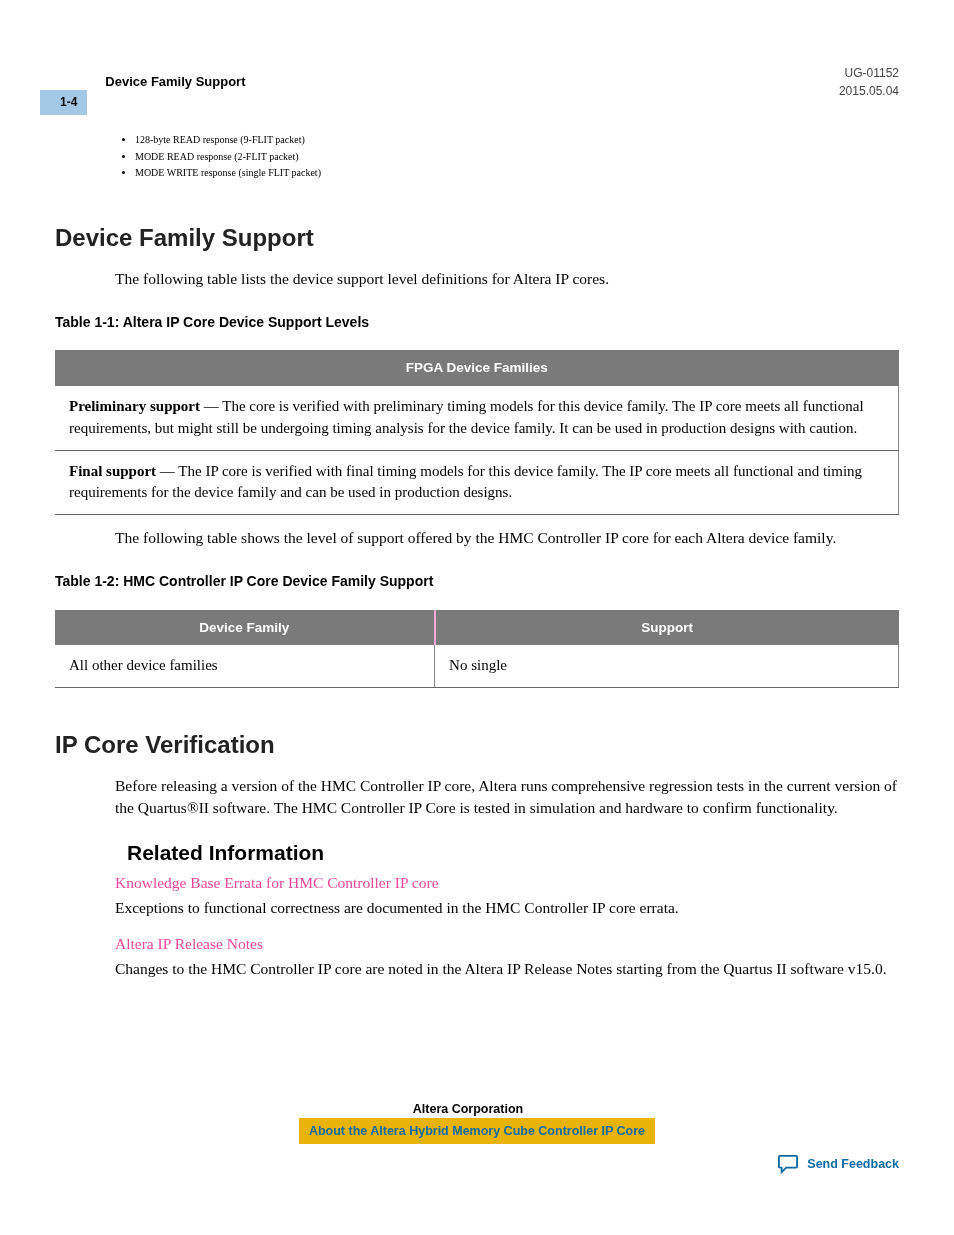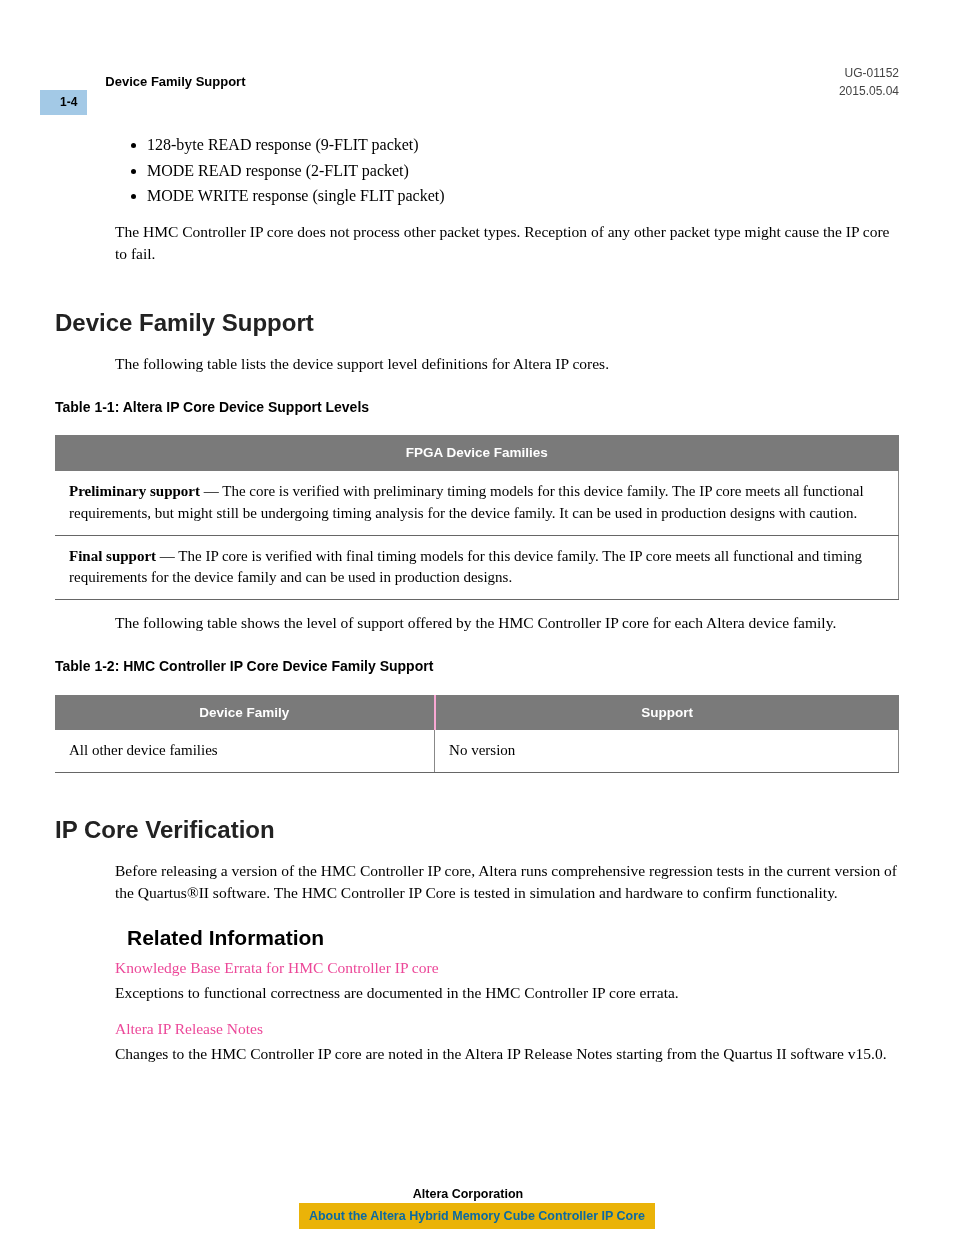--- a/index.html
+++ b/index.html
@@ -49,22 +49,22 @@
   .indent {
     margin-left: 60px;
     margin-right: 0;
   }
   ul.bullets {
     margin: 0 0 14px 0;
     padding-left: 20px;
   }
   ul.bullets li {
     font-family: 'Minion Pro', Georgia, serif;
-    font-size: 16px;
-    margin: 2px 12px;
+    font-size: 10px;
+    margin: 2px 0;
   }
   p.body {
     font-family: 'Minion Pro', Georgia, serif;
     font-size: 15.5px;
     margin: 12px 0;
   }
   h2.section {
     font-family: Arial, Helvetica, sans-serif;
     font-weight: bold;
     font-size: 24px;
@@ -182,21 +182,20 @@
       <div>2015.05.04</div>
     </div>
   </div>
 
   <div class="indent">
     <ul class="bullets">
       <li>128-byte READ response (9-FLIT packet)</li>
       <li>MODE READ response (2-FLIT packet)</li>
       <li>MODE WRITE response (single FLIT packet)</li>
     </ul>
-    <p class="body">The HMC Controller IP core does not process other packet types. Reception of any other packet type might cause the IP core to fail.</p>
   </div>
 
   <h2 class="section">Device Family Support</h2>
   <div class="indent">
     <p class="body">The following table lists the device support level definitions for Altera IP cores.</p>
   </div>
 
   <div class="table-caption">Table 1-1: Altera IP Core Device Support Levels</div>
 
   <table class="t t1">
@@ -224,21 +223,21 @@
   <div class="table-caption">Table 1-2: HMC Controller IP Core Device Family Support</div>
 
   <table class="t t2">
     <tbody>
         <tr>
       <th style="width:45%">Device Family</th>
       <th>Support</th>
     </tr>
     <tr>
       <td>All other device families</td>
-      <td>No version</td>
+      <td>No single</td>
     </tr>
   </tbody>
     </table>
 
   <h2 class="section">IP Core Verification</h2>
   <div class="indent">
     <p class="body">Before releasing a version of the HMC Controller IP core, Altera runs comprehensive regression tests in the current version of the Quartus®II software. The HMC Controller IP Core is tested in simulation and hardware to confirm functionality.</p>
 
     <div class="related-head">Related Information</div>
     <div class="link">Knowledge Base Errata for HMC Controller IP core</div>

